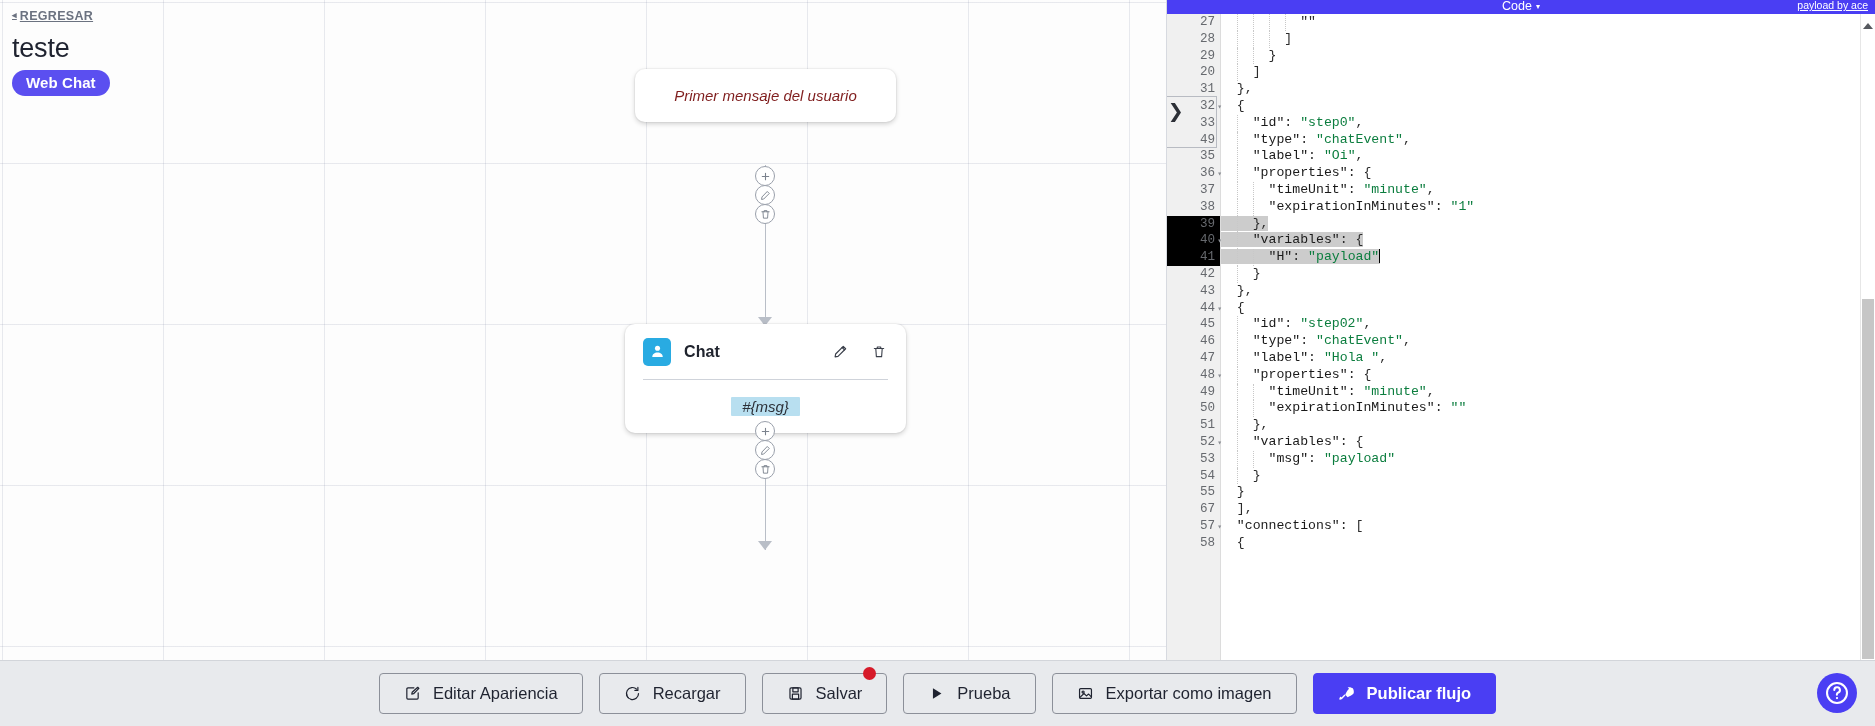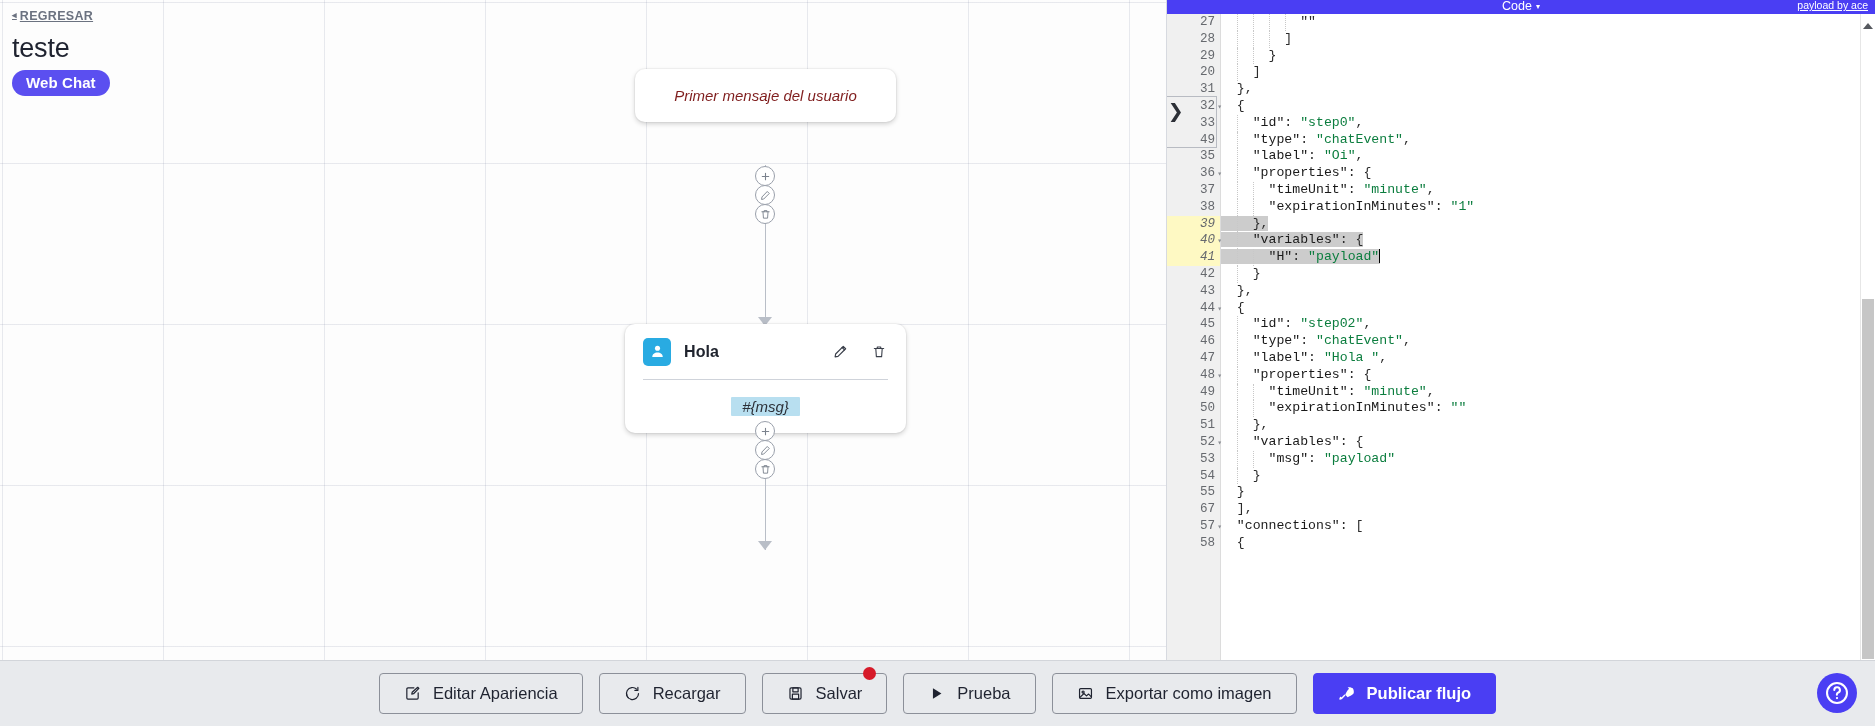--- a/index.html
+++ b/index.html
@@ -145,21 +145,21 @@
     font-size: 13.2px; line-height: 16.8px;
   }
   #gutter {
     position: absolute; left: 0; top: 0; width: 54px; bottom: 0;
     background: #f0f0f0; border-right: 1px solid #dcdcdc;
   }
   .gl {
     height: 16.8px; text-align: right; padding-right: 5px;
     color: #66696e; font-size: 12.6px; position: relative;
   }
-  .gl.hl { background: #fef9c3; font-style: italic; }
+  .gl.hl { background: #000000; }
   .gl .fold {
     position: absolute; right: -2px; top: 1px; font-size: 8px; color: #8a8d93;
   }
   #code-lines {
     position: absolute; left: 54px; top: 0; right: 15px; bottom: 0;
     overflow: hidden; white-space: pre;
   }
   .cl { height: 16.8px; position: relative; }
   .cl .ind {
     position: absolute; top: 0; bottom: 0; width: 1px;
@@ -273,21 +273,21 @@
     </div>
 
     <div class="node" style="left:625px; top:324px; width:281px;">
       <div class="node-head">
         <span class="node-icon">
           <svg width="17" height="17" viewBox="0 0 24 24" fill="#ffffff">
             <circle cx="12" cy="7.4" r="3.6"></circle>
             <path d="M4.6 19.6c0-4.1 3.3-6.3 7.4-6.3s7.4 2.2 7.4 6.3z"></path>
           </svg>
         </span>
-        <span class="node-title">Hola</span>
+        <span class="node-title">Chat</span>
         <span class="node-act">
           <svg width="15" height="15" viewBox="0 0 24 24" fill="none" stroke="#3a3f4a" stroke-width="1.9" stroke-linecap="round" stroke-linejoin="round">
             <path d="M16.4 3.8l3.8 3.8L8 19.8l-4.6.8.8-4.6z"></path>
             <path d="M14.6 5.6l3.8 3.8"></path>
           </svg>
         </span>
         <span class="node-act">
           <svg width="14" height="14" viewBox="0 0 24 24" fill="none" stroke="#3a3f4a" stroke-width="1.9" stroke-linecap="round" stroke-linejoin="round">
             <path d="M4 6h16M9 6V3.5h6V6M6.5 6l1 14h9l1-14"></path>
           </svg>

